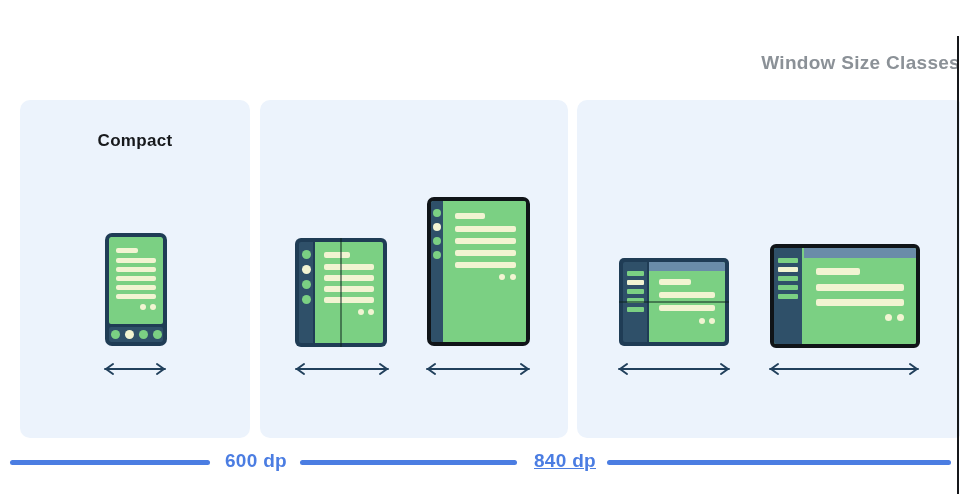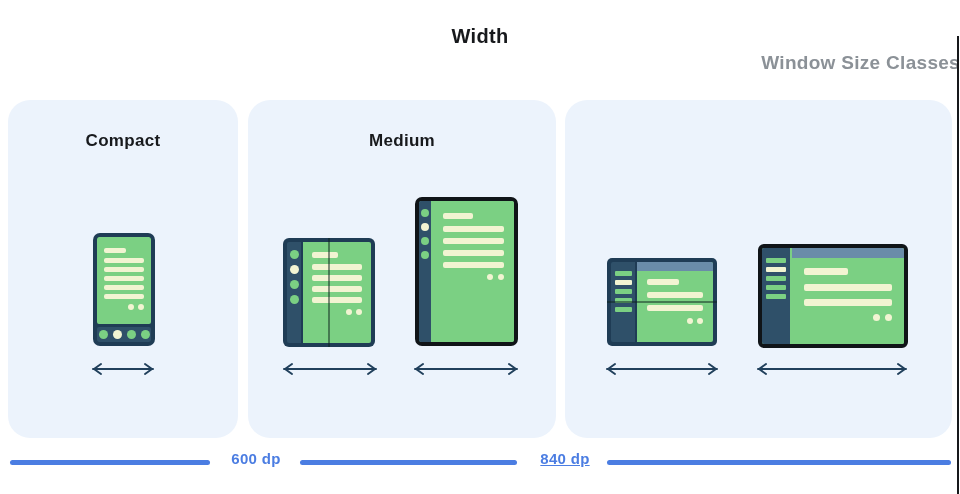--- a/index.html
+++ b/index.html
@@ -11,22 +11,23 @@
   .stage{position:absolute;inset:0;}
   .title{
     position:absolute;top:25px;left:0;width:100%;text-align:center;
     font-size:20px;font-weight:700;color:var(--text-dark);letter-spacing:.3px;
   }
   .subtitle{
     position:absolute;top:52px;left:0;width:100%;text-align:right;
     font-size:19px;font-weight:700;color:var(--text-gray);letter-spacing:.3px;
   }
   .panel{
-    position:absolute;top:100px;height:338px;border-radius:22px;
+    position:absolute;top:100px;height:338px;border-radius:10px;
     background:var(--panel-bg);
+    margin-left:12px;
   }
   .panel-compact{left:8px;width:230px;}
   .panel-medium{left:248px;width:308px;}
   .panel-expanded{left:565px;width:387px;}
   .panel-label{
     position:absolute;top:31px;left:0;width:100%;text-align:center;
     font-size:17px;font-weight:700;color:var(--text-dark);letter-spacing:.3px;
   }
   .devices{position:absolute;inset:0;}
   .device{position:absolute;box-sizing:border-box;display:flex;}
@@ -45,32 +46,31 @@
   .fold{position:absolute;background:var(--fold);}
   .fold.v{top:0;bottom:0;width:2px;left:calc(50% - 1px);}
   .fold.h{left:0;right:0;height:2px;top:calc(50% - 1px);}
   .arrow-svg{position:absolute;}
   .axis-seg{position:absolute;top:460px;height:5px;border-radius:3px;background:var(--accent-blue);}
   .seg1{left:10px;width:200px;}
   .seg2{left:300px;width:217px;}
   .seg3{left:607px;width:344px;}
   .axis-label{
     position:absolute;top:450px;width:92px;text-align:center;
-    font-size:15px;font-weight:700;color:var(--accent-blue);letter-spacing:.3px;
+    font-size:19px;font-weight:700;color:var(--accent-blue);letter-spacing:.3px;
   }
   .label-600{left:210px;}
   .label-840{left:519px;text-decoration:underline;}
   .edge-line{position:absolute;left:957px;top:36px;width:2px;height:458px;background:#16181b;}
 </style>
 </head>
 <body>
 
 <div class="stage">
 
-  <div class="title">Width</div>
   <div class="subtitle">Window Size Classes</div>
 
   <section class="panel panel-compact">
     <div class="panel-label">Compact</div>
     <div class="devices">
         <div class="device navy" style="left: 85px; top: 133px; width: 62px; height: 113px; border-radius: 7px;">
           <div class="dev-inner col">
             <div class="screen" style="border-radius: 2px;">
               <div class="content" style="padding: 11px 7px;">
                 <div class="ln" style="width: 22px; height: 5px; margin-bottom: 5px;"></div>
@@ -93,21 +93,20 @@
             </div>
           </div>
         </div>
         <svg class="arrow-svg" width="64" height="14" viewBox="0 0 64 14" style="left: 83px; top: 262px;">
           <path d="M2 7 H62 M10 2 L3 7 L10 12 M54 2 L61 7 L54 12" fill="none" stroke="#21405c" stroke-width="2" stroke-linecap="round" stroke-linejoin="round"></path>
         </svg>
       </div>
   </section>
 
   <section class="panel panel-medium">
-    <div class="panel-label">Medium</div>
     <div class="devices">
         <div class="device navy" style="left: 35px; top: 138px; width: 92px; height: 109px; border-radius: 6px;">
           <div class="dev-inner">
             <div class="rail" style="width: 14px; padding-top: 8px; gap: 6px; margin-right: 2px;">
               <div class="dot" style="width: 9px; height: 9px; background: rgb(123, 208, 131);"></div>
               <div class="dot" style="width: 9px; height: 9px; background: rgb(242, 244, 210);"></div>
               <div class="dot" style="width: 9px; height: 9px; background: rgb(123, 208, 131);"></div>
               <div class="dot" style="width: 9px; height: 9px; background: rgb(123, 208, 131);"></div>
             </div>
             <div class="screen">

